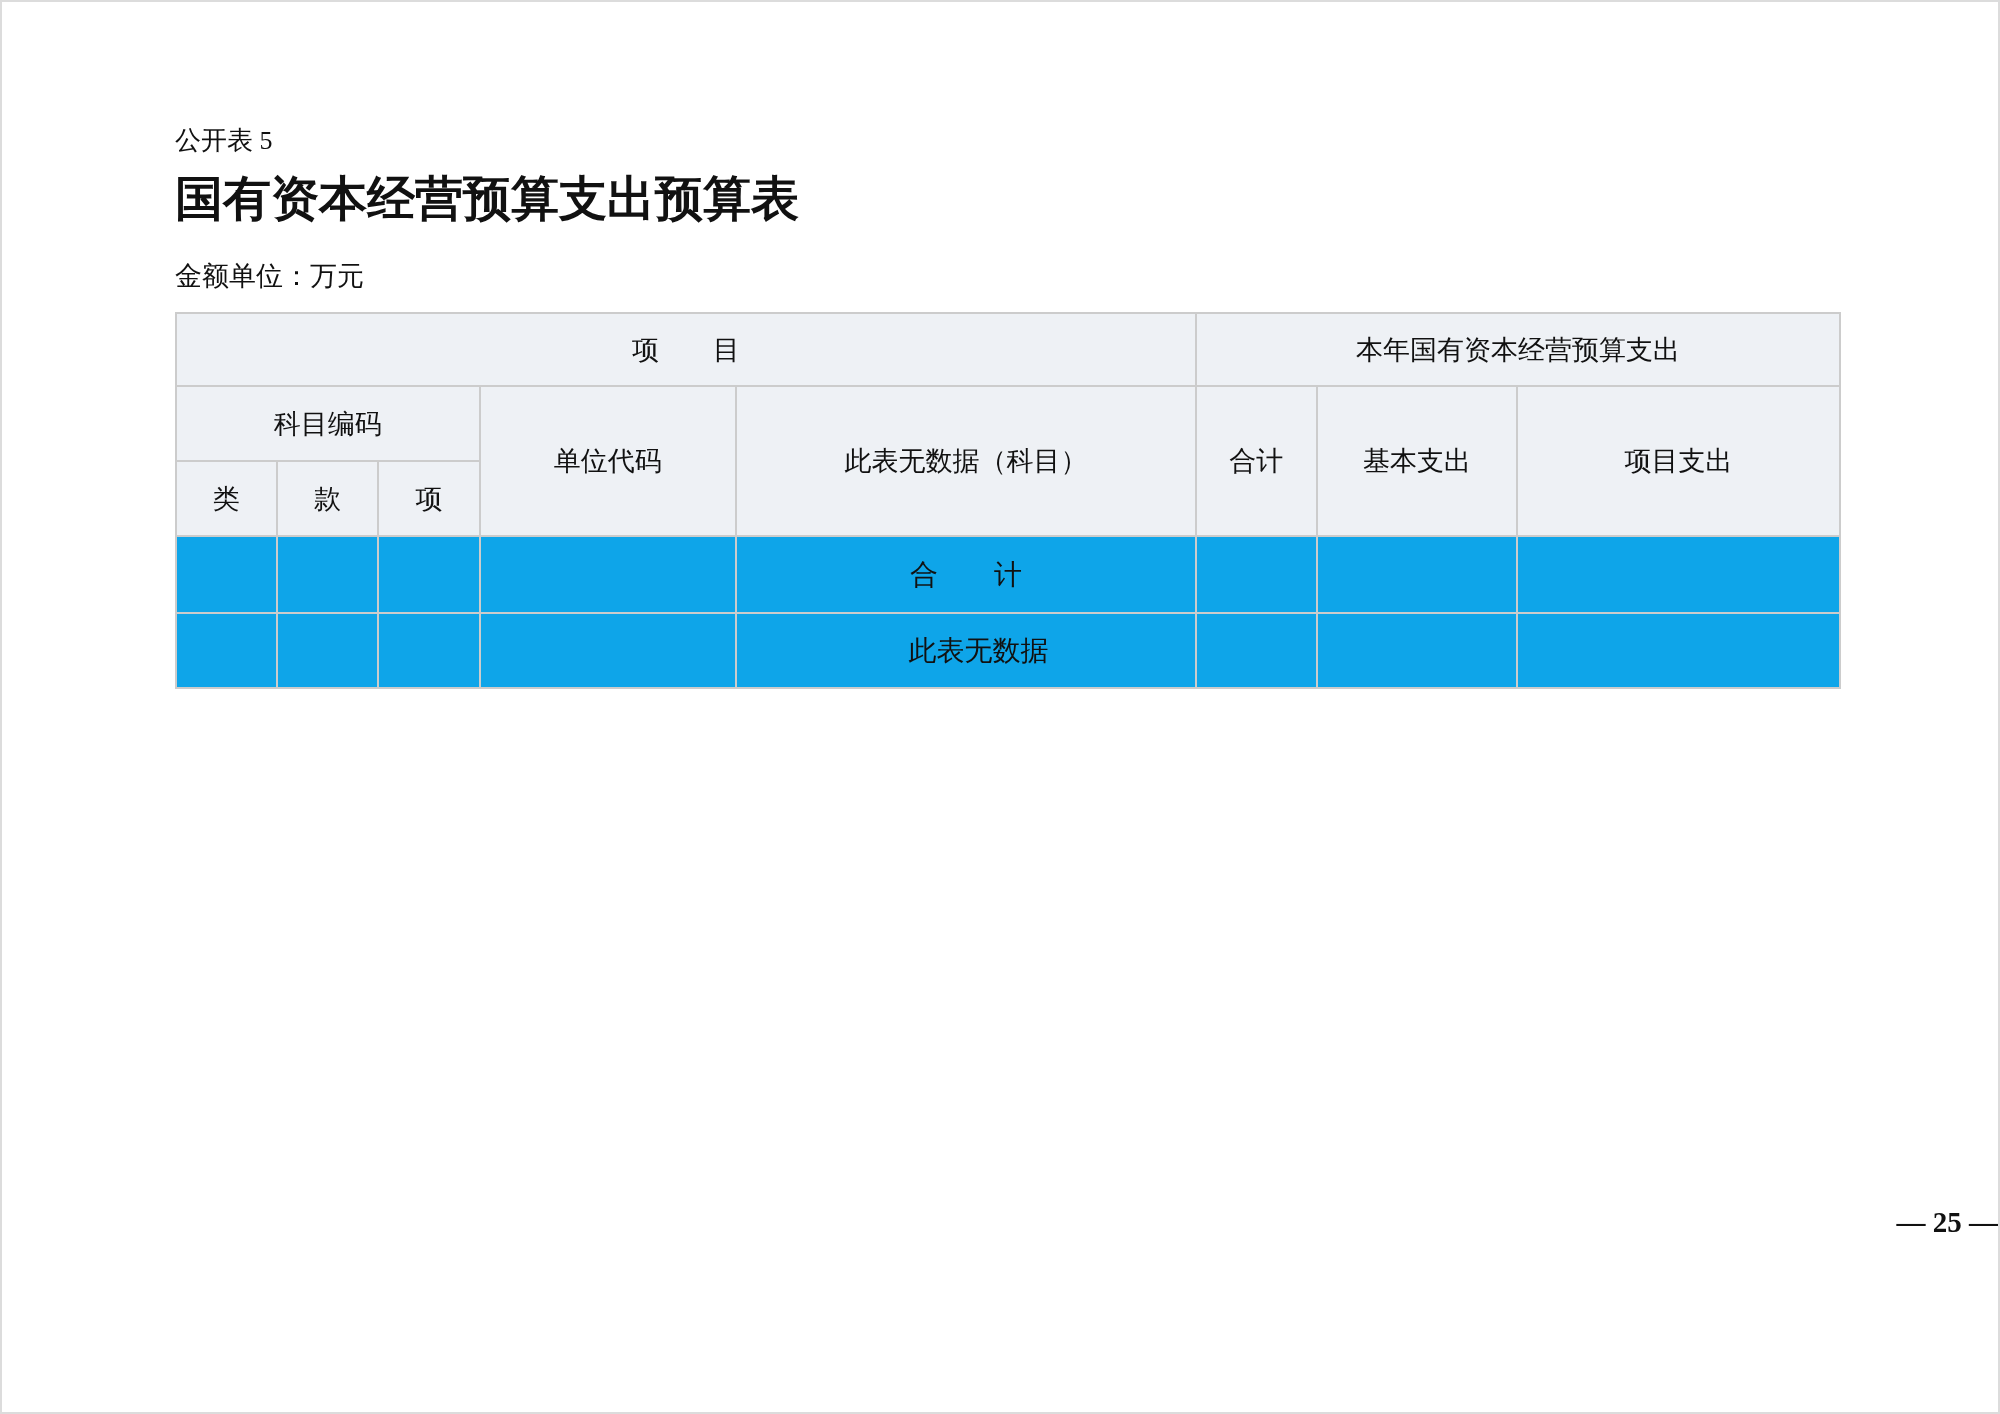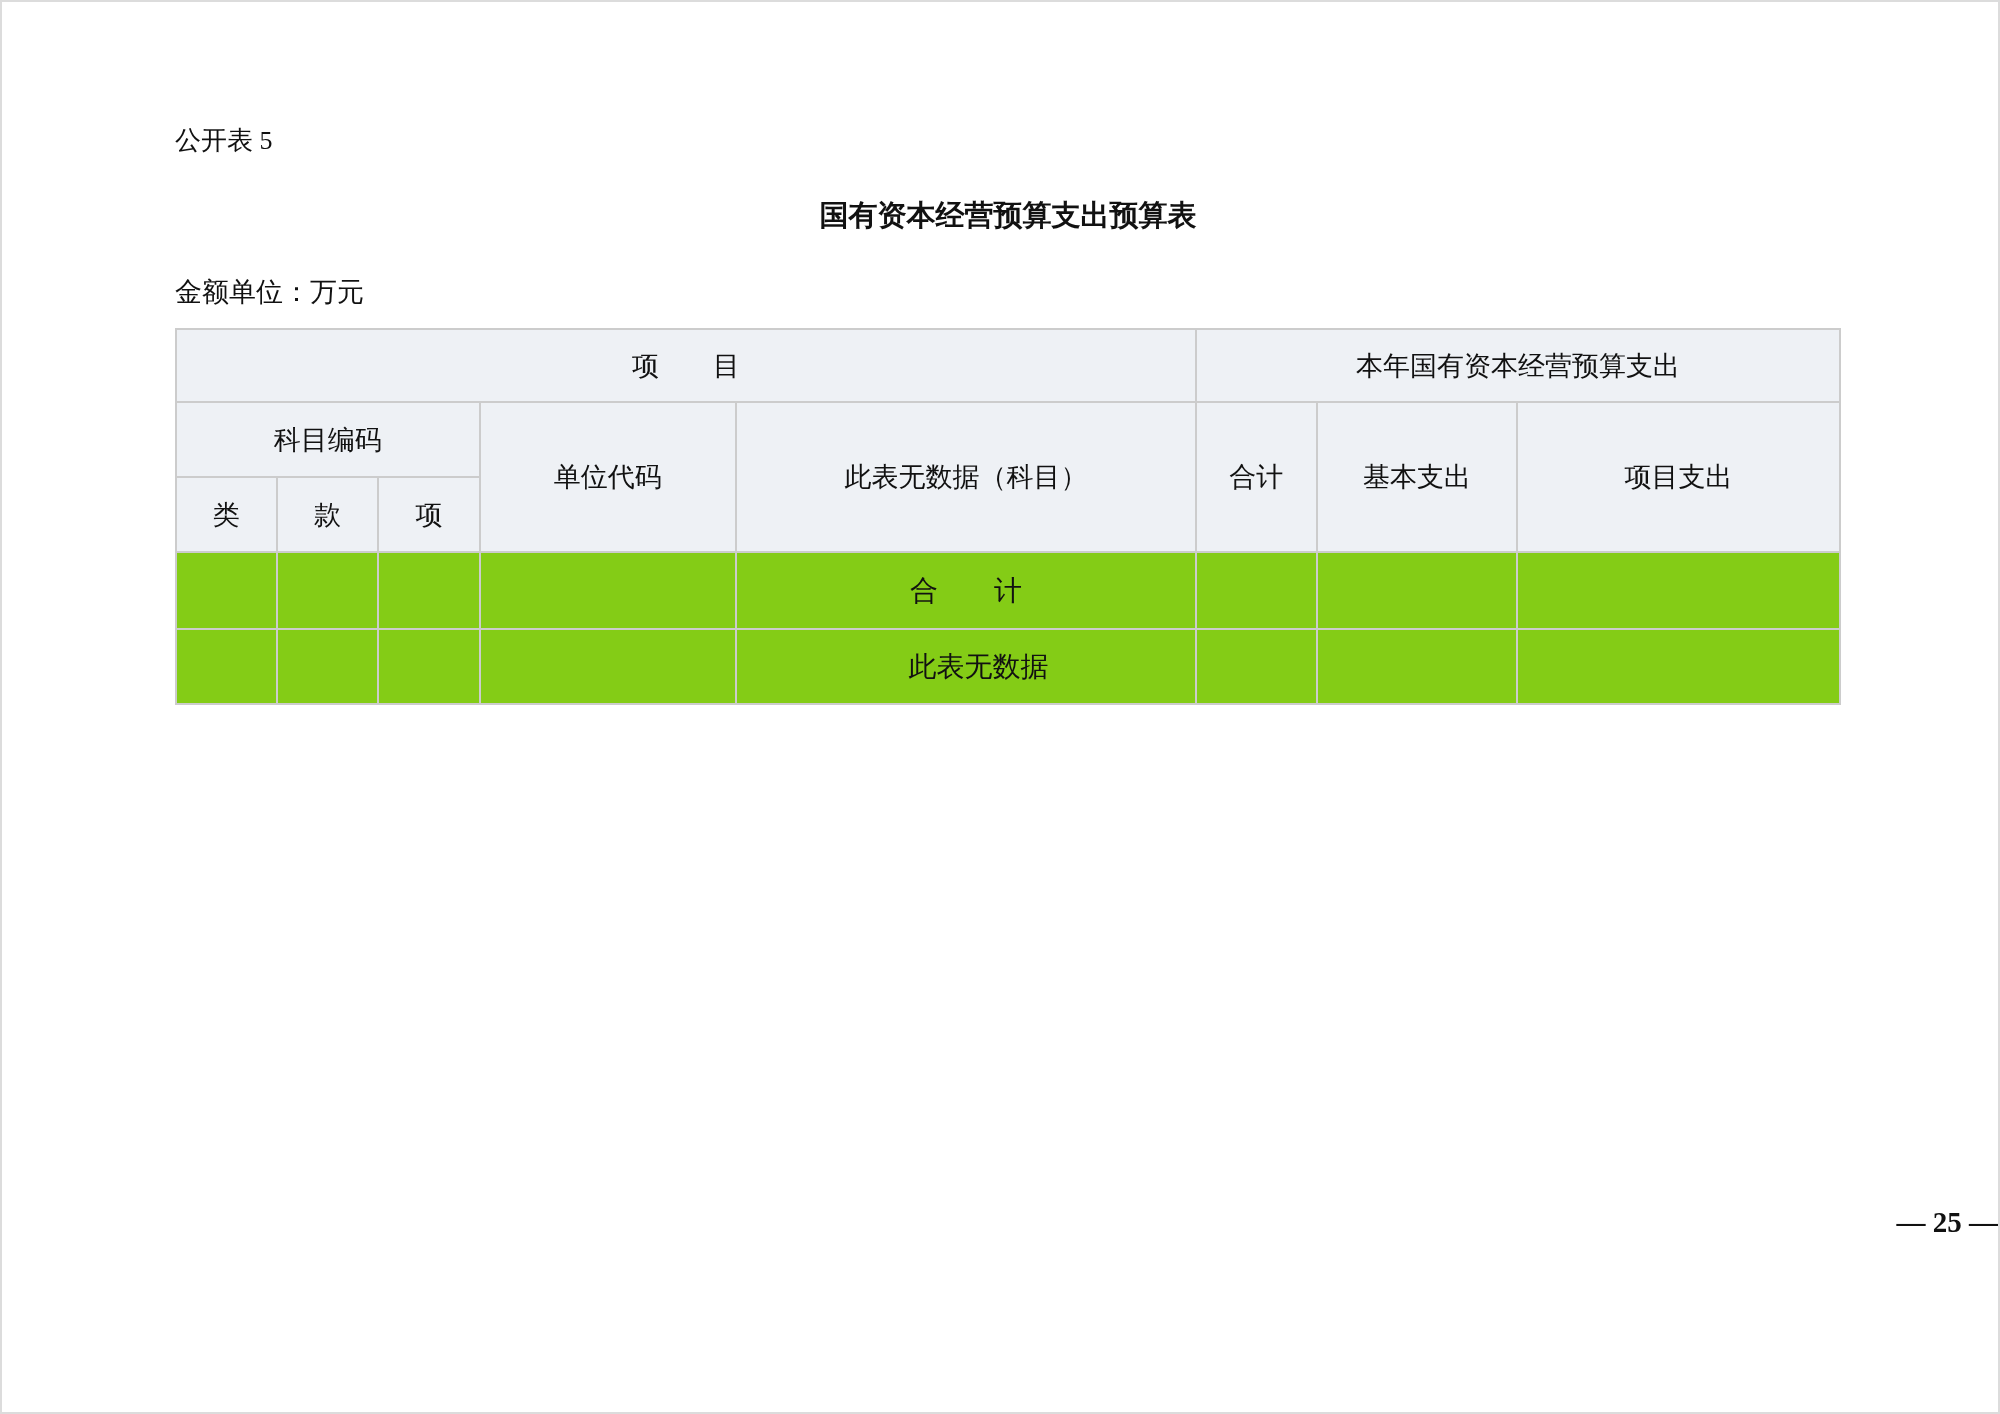--- a/index.html
+++ b/index.html
@@ -26,23 +26,23 @@
     padding: 0 157px 0 173px; 
   }
   .doc-label {
     margin-top: 122px;
     text-align: left;
     padding-right: 8px;
     font-size: 26px;
     line-height: 34px;
   }
   .title {
-    margin-top: 32px;
-    text-align: center;
-    font-size: 29px;
+    margin-top: 16px;
+    text-align: left;
+    font-size: 48px;
     font-weight: bold;
     line-height: 50px;
   }
   .meta-row {
     margin-top: 34px;
     display: flex;
     justify-content: space-between;
     align-items: flex-end;
     font-size: 27px;
     line-height: 36px;
@@ -63,21 +63,21 @@
     vertical-align: middle;
     padding: 12px;
     overflow: hidden;
   }
   .budget-table thead th { background: var(--header-bg); }
   .row-group   { height: 73px; }
   .row-subhead { height: 75px; margin-top: 32px; }
   .row-codes   { height: 75px; }
   .row-data-1  { height: 77px; }
   .row-data-2  { height: 75px; }
-  .budget-table tbody td { background: #84cc16; font-size: 28px; }
+  .budget-table tbody td { background: #0ea5e9; font-size: 28px; }
   td.cell-left {
     text-align: center;
     padding-left: 37px;
     font-size: 27px;
   }
   .page-number {
     position: absolute;
     left: 0;
     right: 0;
     top: 1204px;

